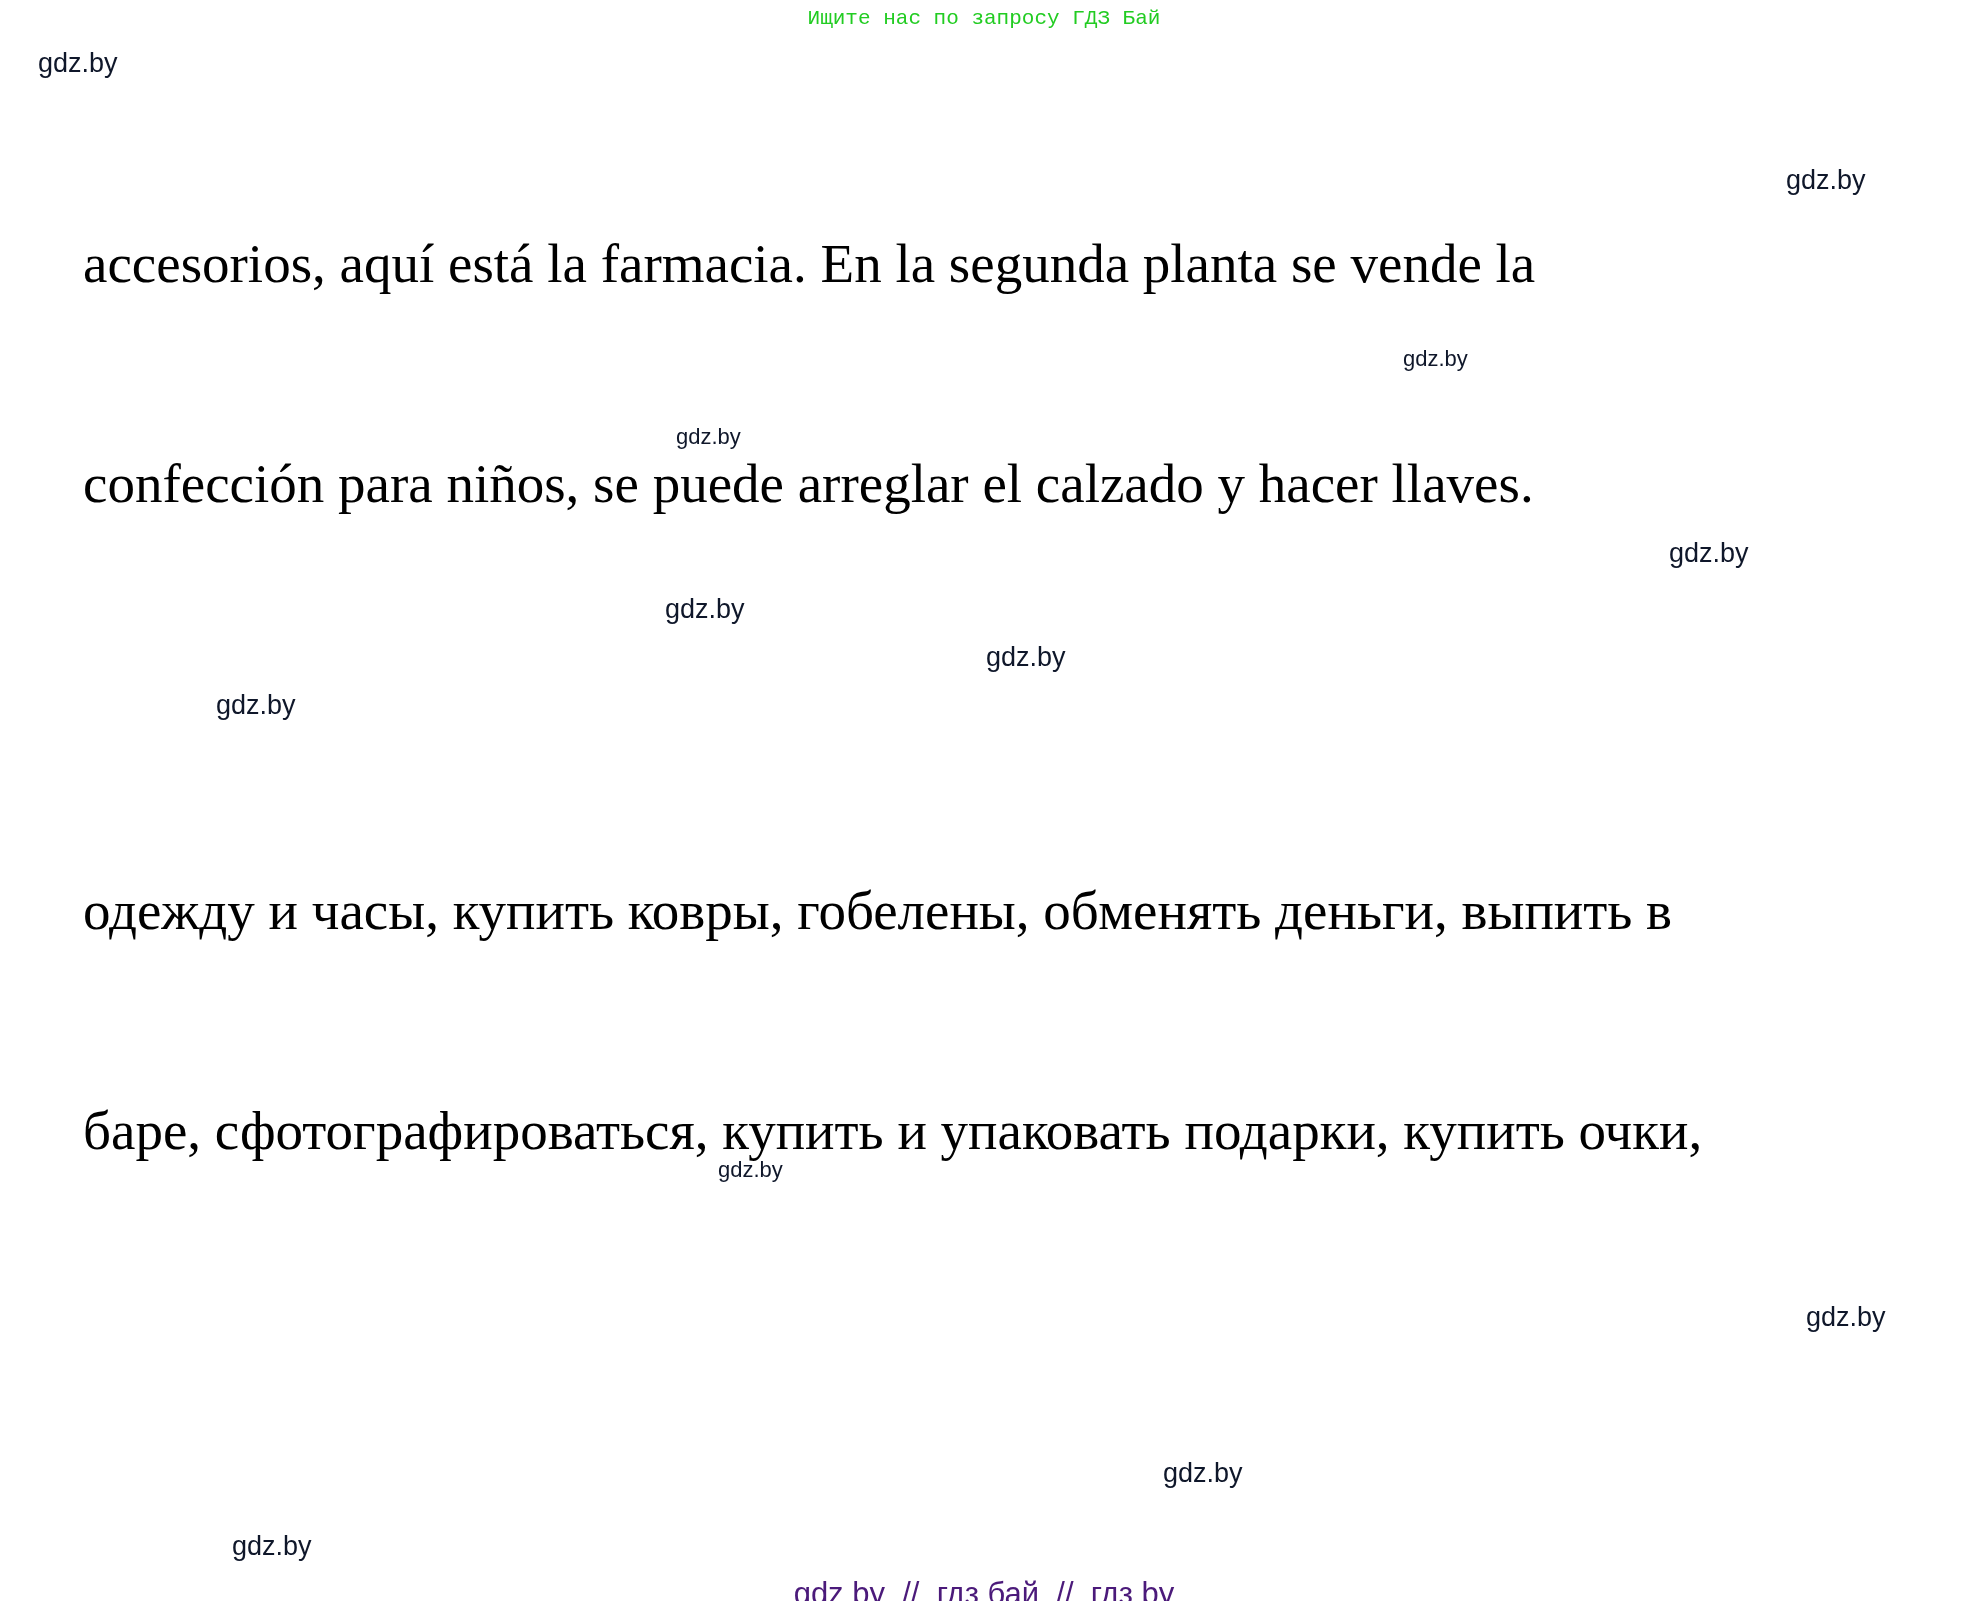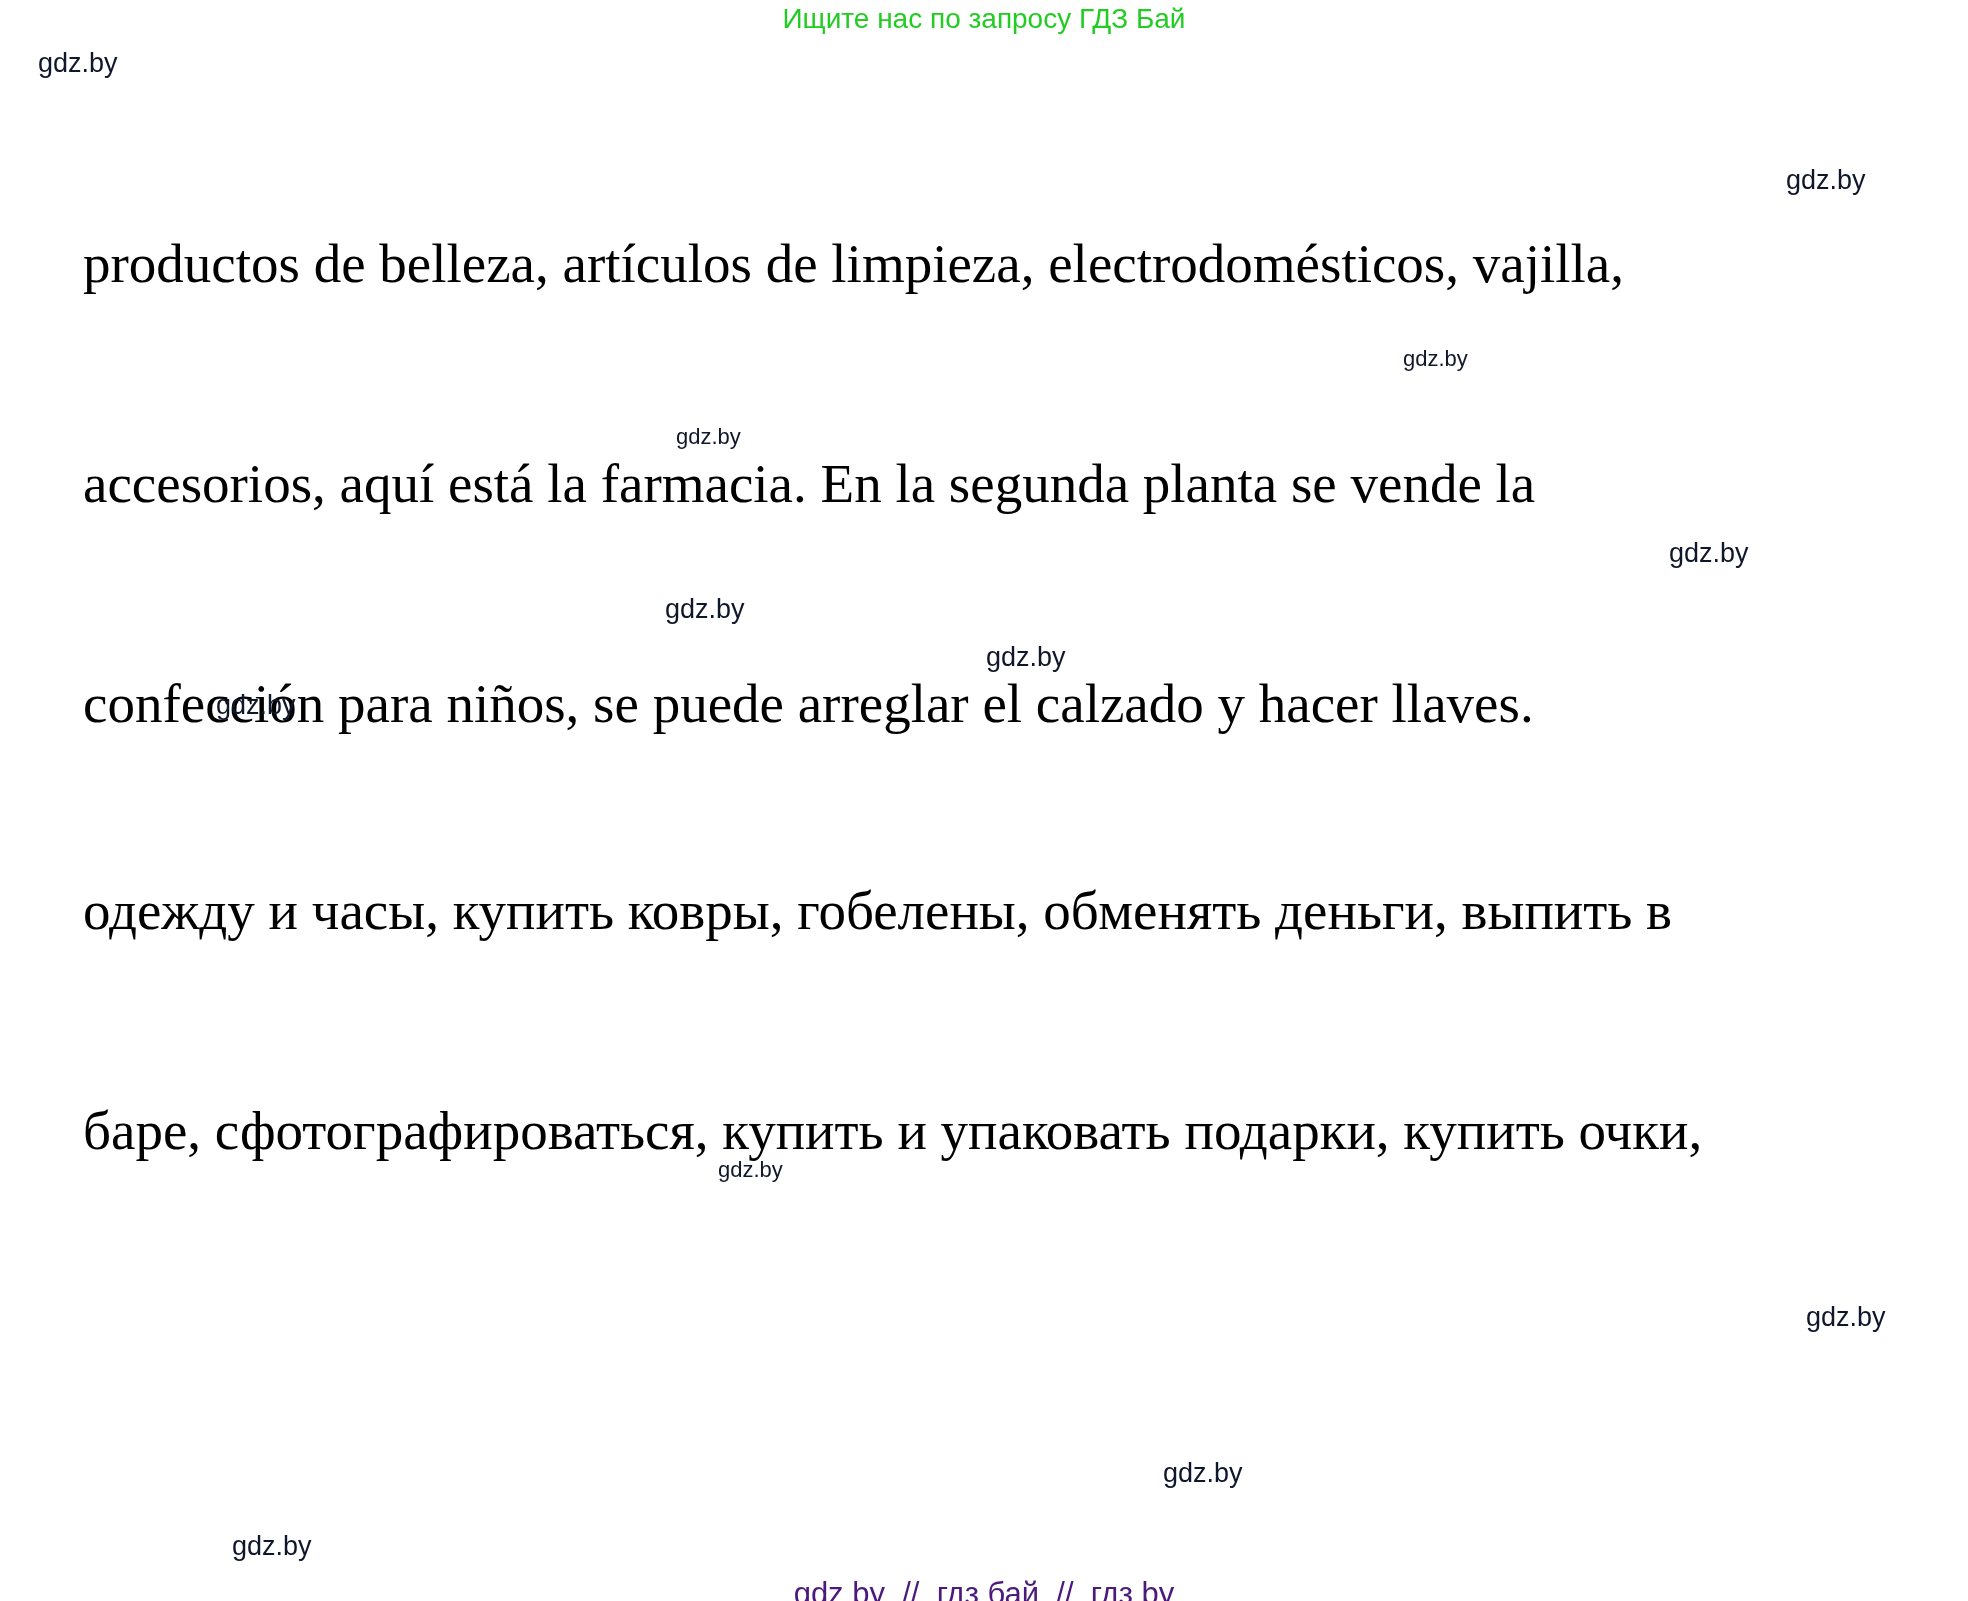--- a/index.html
+++ b/index.html
@@ -1,36 +1,35 @@
 <!DOCTYPE html>
 <html><head>
 <meta charset="utf-8">
 <style>
   html, body { margin:0; padding:0; background:#ffffff; }
   body { width:1968px; height:1601px; position:relative; overflow:hidden; }
   .banner { position:absolute; top:0; left:0; width:1968px; text-align:center;
-    font-family:Liberation Sans, sans-serif; font-size:28px; line-height:38px; }
+    font-family:Liberation Mono, monospace; font-size:21px; line-height:38px; }
   .footer { position:absolute; top:1576px; left:0; width:1968px; text-align:center;
     font-family:"Liberation Sans", sans-serif; font-size:31px; line-height:36px; }
   .para { position:absolute; left:83px; font-family:"Liberation Serif", serif;
     font-size:55px; line-height:73.4px; color:#000; white-space:pre; }
   .para .ln { display:block; }
   .wm { position:absolute; font-family:"Liberation Sans", sans-serif; color:#0f172a; white-space:nowrap; }
   .wm.big { font-size:27px; }
   .wm.small { font-size:22px; }
 </style>
 </head>
 <body>
 
 <div class="banner">
   <span style="color:#22cc22">Ищите нас по запросу ГДЗ Бай</span>
 </div>
 
 <div class="para" style="top:80px;">
-  <span class="ln">productos de belleza, artículos de limpieza, electrodomésticos, vajilla,</span>
   <span class="ln">accesorios, aquí está la farmacia. En la segunda planta se vende la</span>
   <span class="ln">confección para niños, se puede arreglar el calzado y hacer llaves.</span>
 </div>
 
 <div class="para" style="top:727px;">
   <span class="ln">одежду и часы, купить ковры, гобелены, обменять деньги, выпить в</span>
   <span class="ln">баре, сфотографироваться, купить и упаковать подарки, купить очки,</span>
   
   
   

